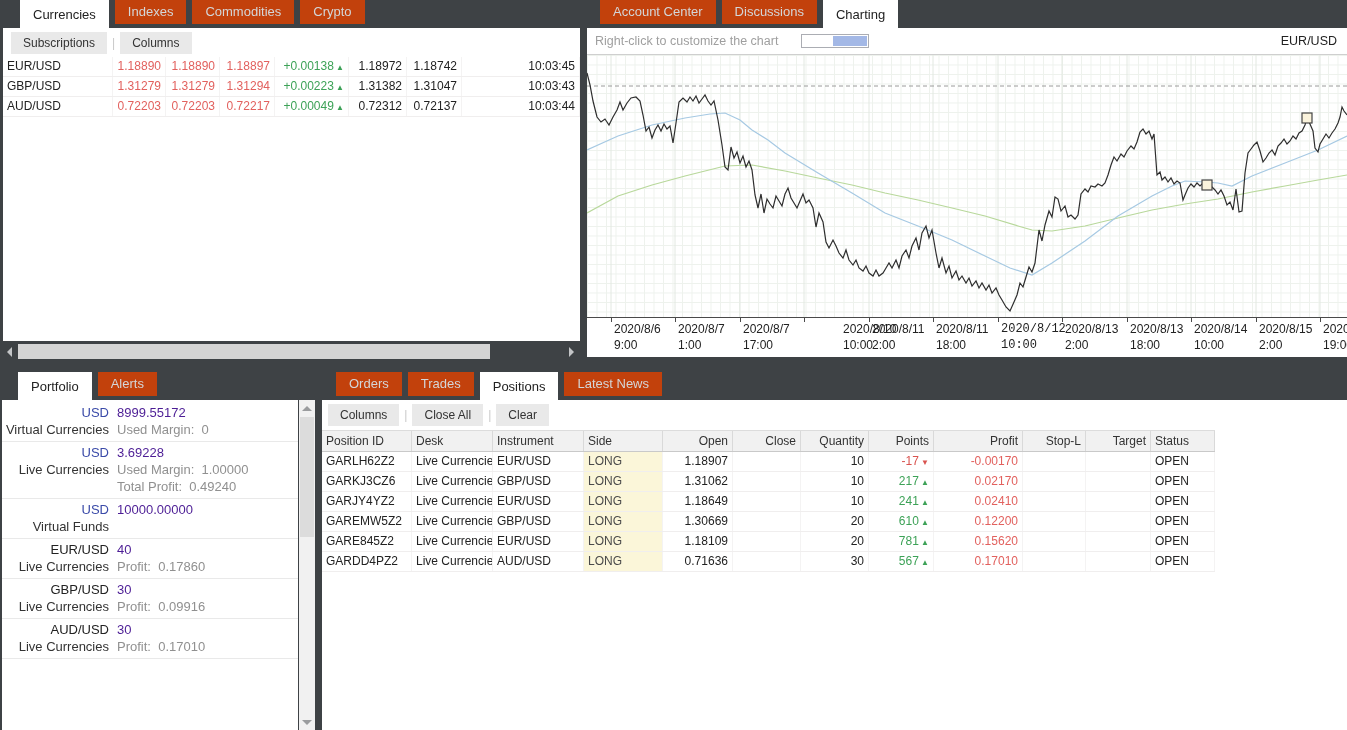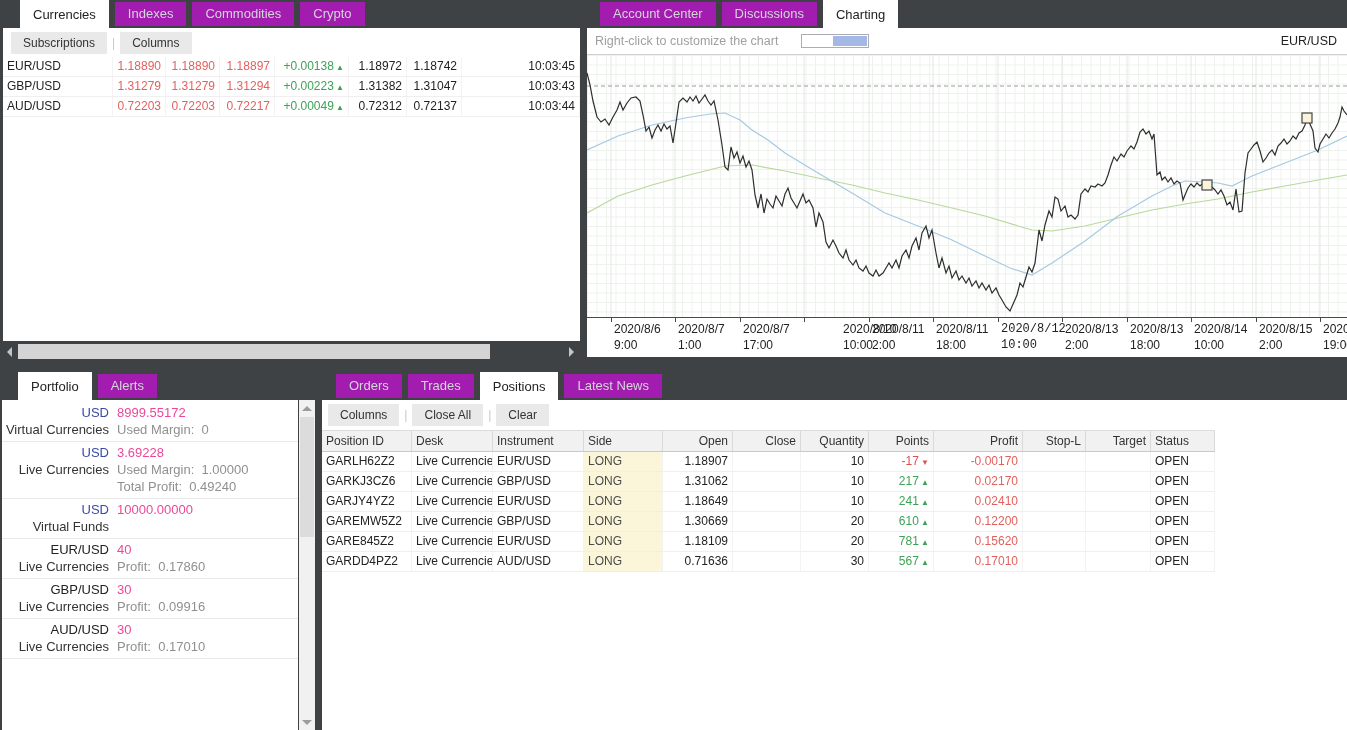--- a/index.html
+++ b/index.html
@@ -1,20 +1,20 @@
 <!DOCTYPE html>
 <html><head>
 <meta charset="utf-8">
 <style>
 *{margin:0;padding:0;box-sizing:border-box}
 html,body{width:1347px;height:730px;overflow:hidden}
 body{background:#3e4245;font-family:"Liberation Sans","DejaVu Sans",sans-serif;position:relative;color:#222;font-size:12px}
 .panel{position:absolute}
-.tabbar{height:28px;display:flex;align-items:center}
-.tab{height:24px;line-height:24px;padding:0 13px;font-size:13px;color:#d4d6d8;background:#a21caf;margin-right:6px;white-space:nowrap}
+.tabbar{height:28px;display:flex;align-items:flex-start}
+.tab{height:24px;line-height:24px;padding:0 13px;font-size:13px;color:#d4d6d8;background:#c2410c;margin-right:6px;white-space:nowrap}
 .tab.active{background:#fff;color:#222;height:28px;line-height:29px}
 
 #quotes{left:0;top:0;width:580px;height:372px}
 #quotes .tabbar{padding-left:20px}
 .q-content{position:absolute;left:3px;right:0;top:28px;height:313px;background:#fff;overflow:hidden}
 .btnrow{height:29px;display:flex;align-items:center;padding-left:8px}
 .btn{background:#e9e9e9;color:#333;padding:4px 12px;font-size:12px;white-space:nowrap}
 .sep{color:#c9c9c9;margin:0 5px}
 .thead{display:flex;background:#f1f1f1;border-top:1px solid #dcdcdc;border-bottom:1px solid #c9c9c9;height:22px}
 .thead .c{font-size:12px;color:#333;padding:3px 4px;border-right:1px solid #d9d9d9;white-space:nowrap;overflow:hidden}
@@ -51,21 +51,21 @@
 
 #portfolio{left:0;top:372px;width:316px;height:358px}
 #portfolio .tabbar{padding-left:18px}
 .p-content{position:absolute;left:2px;top:28px;width:296px;bottom:0;background:#fff;overflow:hidden;padding-top:2px}
 .p-entry{padding:2px 0 3px;border-bottom:1px solid #e9e9e9}
 .p-line{display:flex;line-height:17px;font-size:13px}
 .p-left{width:115px;text-align:right;padding-right:8px;color:#333;white-space:nowrap}
 .p-right{flex:1;text-align:left;white-space:pre;overflow:hidden}
 .sym{color:#3a4aa8}
 .sym.pairsym{color:#222}
-.val{color:#ec4899}
+.val{color:#4c1d95}
 .det{color:#909090}
 .vscroll{position:absolute;right:1px;top:28px;width:16px;bottom:0;background:#f1f1f1}
 .v-btn{position:absolute;left:0;width:16px;height:16px;display:flex;align-items:center;justify-content:center}
 .v-btn.t{top:0}.v-btn.b{bottom:0}
 .vthumb{position:absolute;left:1px;top:17px;width:14px;height:120px;background:#dcdcdc}
 
 #positions{left:322px;top:372px;width:1025px;height:358px}
 #positions .tabbar{padding-left:14px}
 .pos-content{position:absolute;left:0;right:0;top:28px;bottom:0;background:#fff;overflow:hidden}
 .pos-content .btnrow{height:30px;padding-left:6px}

